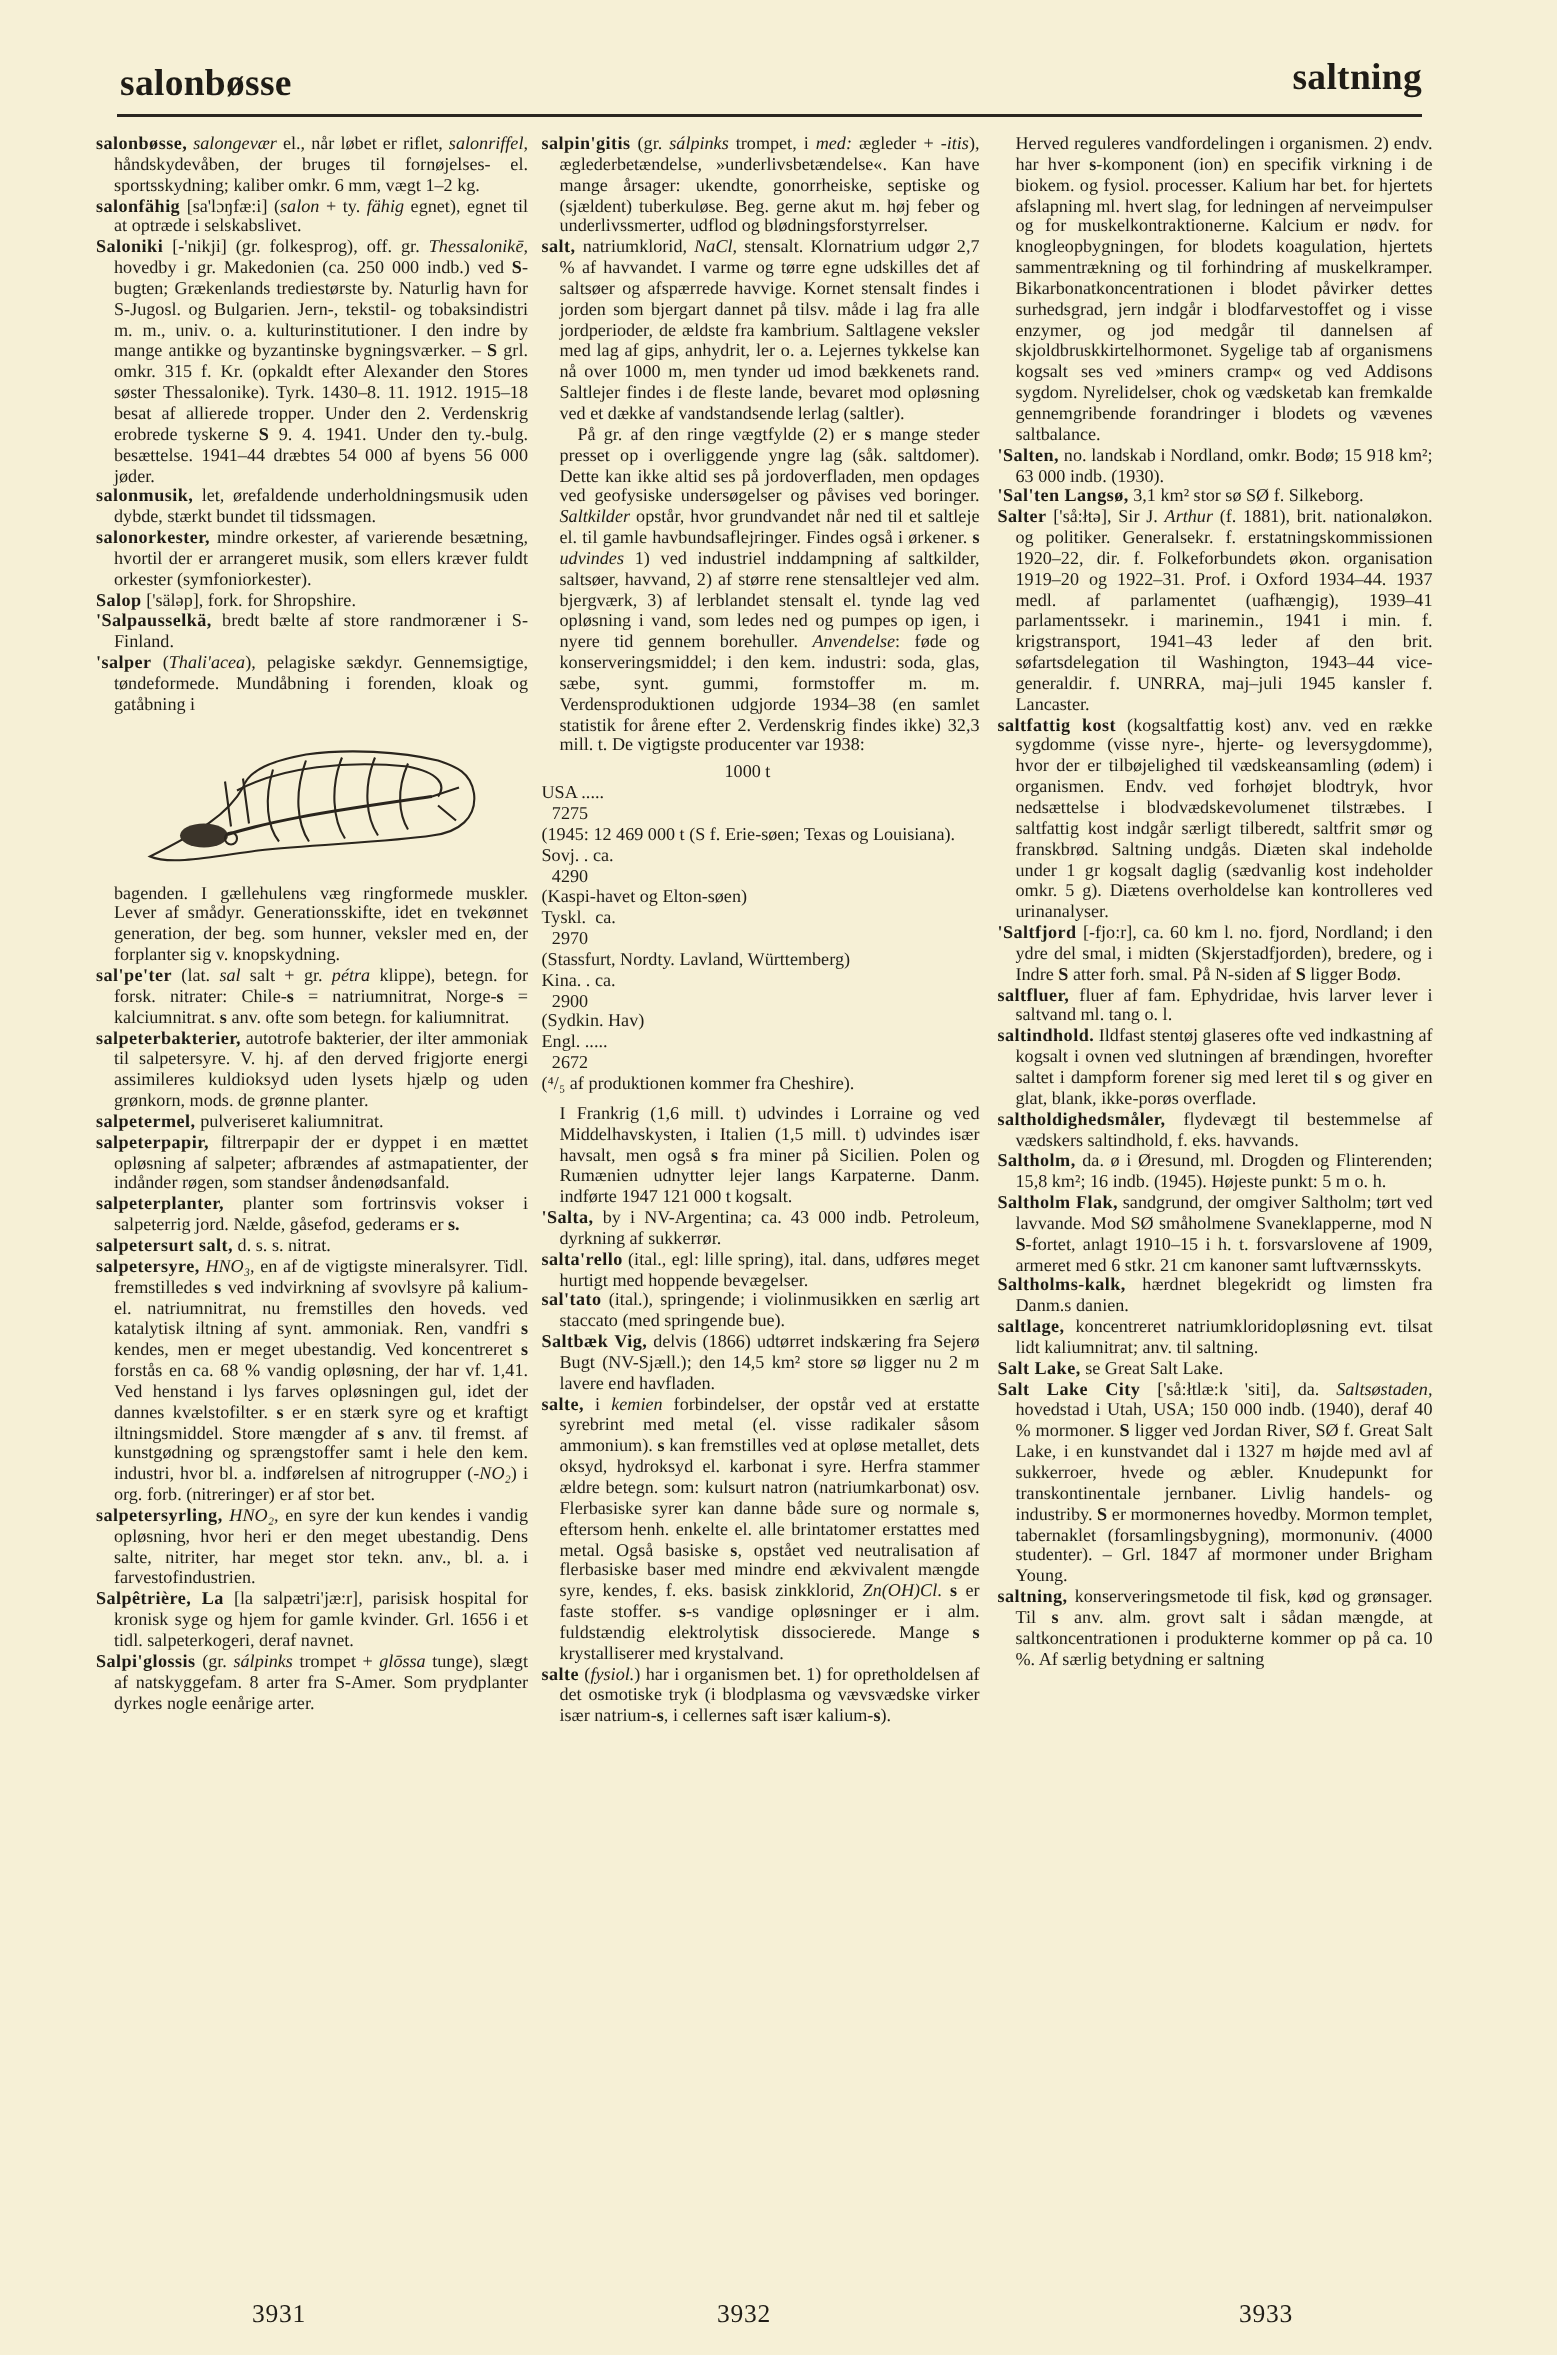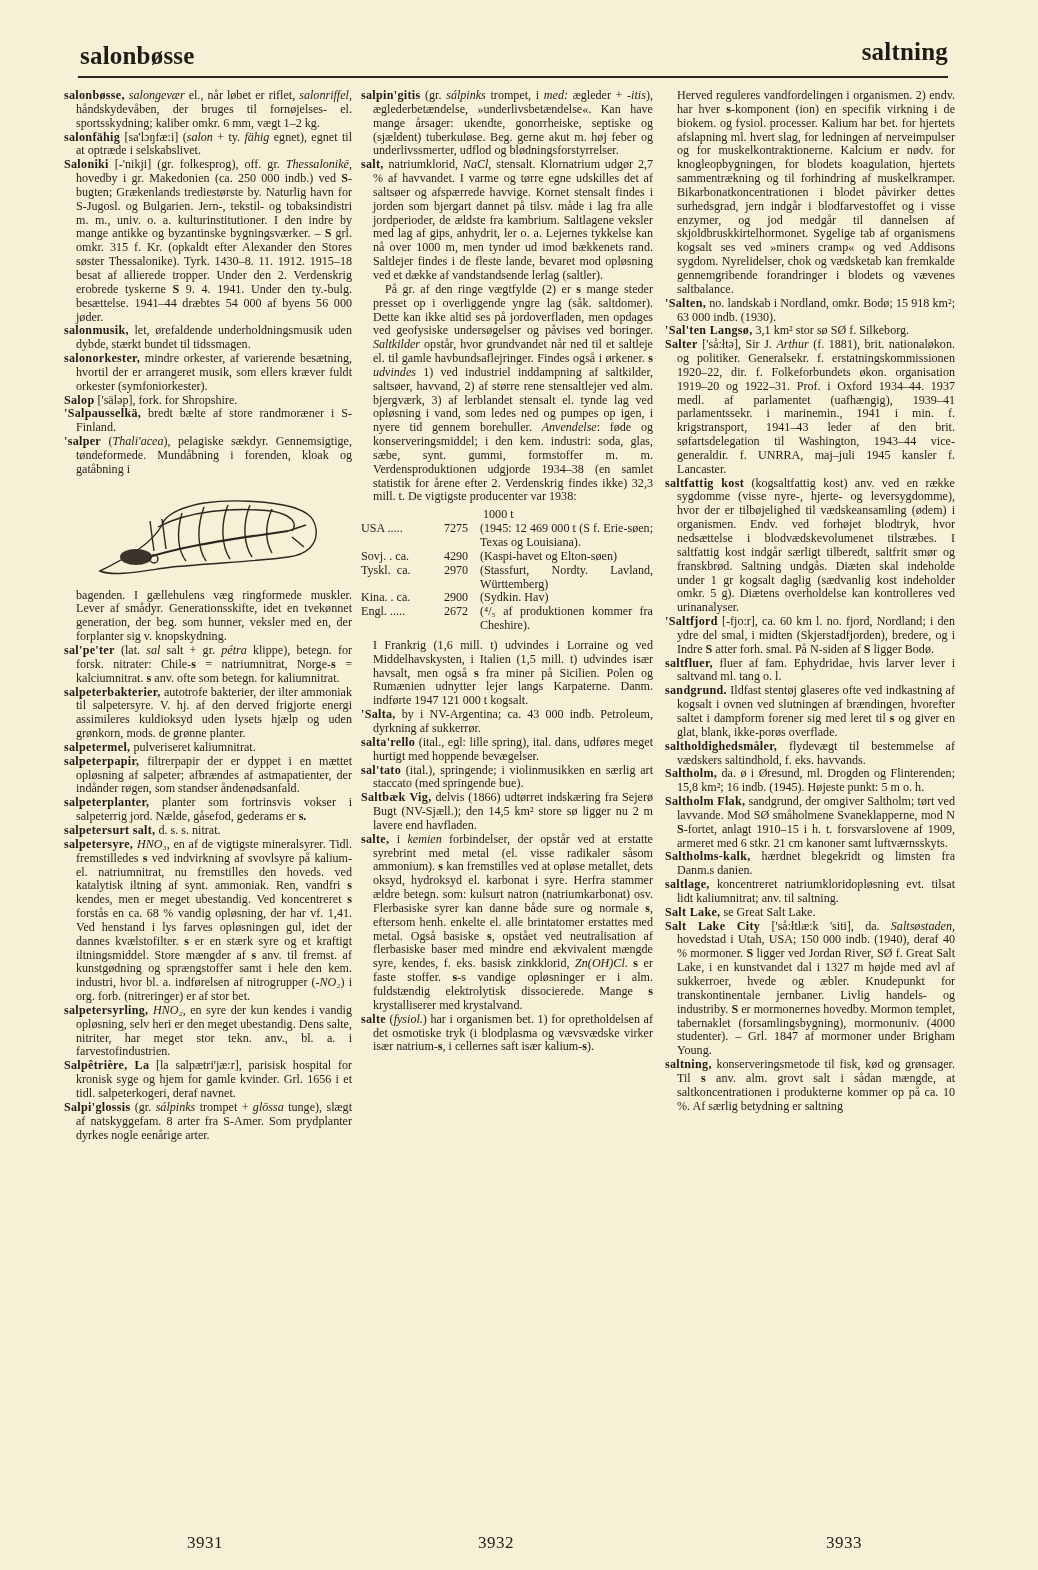--- a/index.html
+++ b/index.html
@@ -37,28 +37,28 @@
   .entry.para { padding-left: 12px; text-indent: 12px; }
   .hw { font-weight: bold; letter-spacing: 0.3px; }
   .it { font-style: italic; }
   .b { font-weight: bold; }
   .figure {
     margin: 8px 0 4px 28px; width: 230px; height: 100px;
   }
   .figure svg { display: block; }
   .table { margin: 4px 0 6px 0; font-size: 12.1px; }
   .table .thead { padding-left: 122px; }
-  .trow { display: flex; }
+  .trow { display: flex; flex-direction: column; }
   .trow .c1 { width: 76px; white-space: pre; }
   .trow .c2 { width: 38px; text-align: center; padding-right: 5px; }
   .trow .c3 { flex: 1; text-align: justify; }
   .pagenum {
     position: absolute; top: 1533px; font-size: 17px; letter-spacing: 0.5px;
   }
-  .pn1 { left: 187px; text-align: right; }
+  .pn1 { left: 168px; text-align: right; }
   .pn2 { left: 478px; }
   .pn3 { left: 826px; }
 </style>
 </head>
 <body>
 
 <div class="header">
   <div class="hdr-left">salonbøsse</div>
   <div class="hdr-right">saltning</div>
   <div class="hdr-rule"></div>
@@ -90,21 +90,21 @@
       </svg>
     </div>
     <p class="entry cont"><span>bagenden. I gællehulens væg ringformede muskler. Lever af smådyr. Generationsskifte, idet en tvekønnet generation, der beg. som hunner, veksler med en, der forplanter sig v. knopskydning.</span></p>
     <p class="entry"><span class="hw">sal'pe'ter</span><span> (lat. </span><span class="it">sal</span><span> salt + gr. </span><span class="it">pétra</span><span> klippe), betegn. for forsk. nitrater: Chile-</span><span class="b">s</span><span> = natriumnitrat, Norge-</span><span class="b">s</span><span> = kalciumnitrat. </span><span class="b">s</span><span> anv. ofte som betegn. for kaliumnitrat.</span></p>
     <p class="entry"><span class="hw">salpeterbakterier,</span><span> autotrofe bakterier, der ilter ammoniak til salpetersyre. V. hj. af den derved frigjorte energi assimileres kuldioksyd uden lysets hjælp og uden grønkorn, mods. de grønne planter.</span></p>
     <p class="entry"><span class="hw">salpetermel,</span><span> pulveriseret kaliumnitrat.</span></p>
     <p class="entry"><span class="hw">salpeterpapir,</span><span> filtrerpapir der er dyppet i en mættet opløsning af salpeter; afbrændes af astmapatienter, der indånder røgen, som standser åndenødsanfald.</span></p>
     <p class="entry"><span class="hw">salpeterplanter,</span><span> planter som fortrinsvis vokser i salpeterrig jord. Nælde, gåsefod, gederams er </span><span class="b">s.</span></p>
     <p class="entry"><span class="hw">salpetersurt salt,</span><span> d. s. s. nitrat.</span></p>
     <p class="entry"><span class="hw">salpetersyre,</span><span> </span><span class="it">HNO₃</span><span>, en af de vigtigste mineralsyrer. Tidl. fremstilledes </span><span class="b">s</span><span> ved indvirkning af svovlsyre på kalium- el. natriumnitrat, nu fremstilles den hoveds. ved katalytisk iltning af synt. ammoniak. Ren, vandfri </span><span class="b">s</span><span> kendes, men er meget ubestandig. Ved koncentreret </span><span class="b">s</span><span> forstås en ca. 68 % vandig opløsning, der har vf. 1,41. Ved henstand i lys farves opløsningen gul, idet der dannes kvælstofilter. </span><span class="b">s</span><span> er en stærk syre og et kraftigt iltningsmiddel. Store mængder af </span><span class="b">s</span><span> anv. til fremst. af kunstgødning og sprængstoffer samt i hele den kem. industri, hvor bl. a. indførelsen af nitrogrupper (-</span><span class="it">NO₂</span><span>) i org. forb. (nitreringer) er af stor bet.</span></p>
-    <p class="entry"><span class="hw">salpetersyrling,</span><span> </span><span class="it">HNO₂</span><span>, en syre der kun kendes i vandig opløsning, selv heri er den meget ubestandig. Dens salte, nitriter, har meget stor tekn. anv., bl. a. i farvestofindustrien.</span></p>
+    <p class="entry"><span class="hw">salpetersyrling,</span><span> </span><span class="it">HNO₂</span><span>, en syre der kun kendes i vandig opløsning, hvor heri er den meget ubestandig. Dens salte, nitriter, har meget stor tekn. anv., bl. a. i farvestofindustrien.</span></p>
     <p class="entry"><span class="hw">Salpêtrière, La</span><span> [la salpætri'jæ:r], parisisk hospital for kronisk syge og hjem for gamle kvinder. Grl. 1656 i et tidl. salpeterkogeri, deraf navnet.</span></p>
     <p class="entry"><span class="hw">Salpi'glossis</span><span> (gr. </span><span class="it">sálpinks</span><span> trompet + </span><span class="it">glōssa</span><span> tunge), slægt af natskyggefam. 8 arter fra S-Amer. Som prydplanter dyrkes nogle eenårige arter.</span></p>
   </div>
 <div class="col col2">
     <p class="entry"><span class="hw">salpin'gitis</span><span> (gr. </span><span class="it">sálpinks</span><span> trompet, i </span><span class="it">med:</span><span> ægleder + </span><span class="it">-itis</span><span>), æglederbetændelse, »underlivsbetændelse«. Kan have mange årsager: ukendte, gonorrheiske, septiske og (sjældent) tuberkuløse. Beg. gerne akut m. høj feber og underlivssmerter, udflod og blødningsforstyrrelser.</span></p>
     <p class="entry"><span class="hw">salt,</span><span> natriumklorid, </span><span class="it">NaCl</span><span>, stensalt. Klornatrium udgør 2,7 % af havvandet. I varme og tørre egne udskilles det af saltsøer og afspærrede havvige. Kornet stensalt findes i jorden som bjergart dannet på tilsv. måde i lag fra alle jordperioder, de ældste fra kambrium. Saltlagene veksler med lag af gips, anhydrit, ler o. a. Lejernes tykkelse kan nå over 1000 m, men tynder ud imod bækkenets rand. Saltlejer findes i de fleste lande, bevaret mod opløsning ved et dække af vandstandsende lerlag (saltler).</span></p>
     <p class="entry para"><span>På gr. af den ringe vægtfylde (2) er </span><span class="b">s</span><span> mange steder presset op i overliggende yngre lag (såk. saltdomer). Dette kan ikke altid ses på jordoverfladen, men opdages ved geofysiske undersøgelser og påvises ved boringer. </span><span class="it">Saltkilder</span><span> opstår, hvor grundvandet når ned til et saltleje el. til gamle havbundsaflejringer. Findes også i ørkener. </span><span class="b">s</span><span> </span><span class="it">udvindes</span><span> 1) ved industriel inddampning af saltkilder, saltsøer, havvand, 2) af større rene stensaltlejer ved alm. bjergværk, 3) af lerblandet stensalt el. tynde lag ved opløsning i vand, som ledes ned og pumpes op igen, i nyere tid gennem borehuller. </span><span class="it">Anvendelse</span><span>: føde og konserveringsmiddel; i den kem. industri: soda, glas, sæbe, synt. gummi, formstoffer m. m. Verdensproduktionen udgjorde 1934–38 (en samlet statistik for årene efter 2. Verdenskrig findes ikke) 32,3 mill. t. De vigtigste producenter var 1938:</span></p>
     <div class="table">
       <div class="thead">1000 t</div>
       <div class="trow">
@@ -142,21 +142,21 @@
     <p class="entry"><span class="hw">salte</span><span> (</span><span class="it">fysiol.</span><span>) har i organismen bet. 1) for opretholdelsen af det osmotiske tryk (i blodplasma og vævsvædske virker især natrium-</span><span class="b">s</span><span>, i cellernes saft især kalium-</span><span class="b">s</span><span>).</span></p>
   </div>
 <div class="col col3">
     <p class="entry cont"><span>Herved reguleres vandfordelingen i organismen. 2) endv. har hver </span><span class="b">s</span><span>-komponent (ion) en specifik virkning i de biokem. og fysiol. processer. Kalium har bet. for hjertets afslapning ml. hvert slag, for ledningen af nerveimpulser og for muskelkontraktionerne. Kalcium er nødv. for knogleopbygningen, for blodets koagulation, hjertets sammentrækning og til forhindring af muskelkramper. Bikarbonatkoncentrationen i blodet påvirker dettes surhedsgrad, jern indgår i blodfarvestoffet og i visse enzymer, og jod medgår til dannelsen af skjoldbruskkirtelhormonet. Sygelige tab af organismens kogsalt ses ved »miners cramp« og ved Addisons sygdom. Nyrelidelser, chok og vædsketab kan fremkalde gennemgribende forandringer i blodets og vævenes saltbalance.</span></p>
     <p class="entry"><span class="hw">'Salten,</span><span> no. landskab i Nordland, omkr. Bodø; 15 918 km²; 63 000 indb. (1930).</span></p>
     <p class="entry"><span class="hw">'Sal'ten Langsø,</span><span> 3,1 km² stor sø SØ f. Silkeborg.</span></p>
     <p class="entry"><span class="hw">Salter</span><span> ['så:łtә], Sir J. </span><span class="it">Arthur</span><span> (f. 1881), brit. nationaløkon. og politiker. Generalsekr. f. erstatningskommissionen 1920–22, dir. f. Folkeforbundets økon. organisation 1919–20 og 1922–31. Prof. i Oxford 1934–44. 1937 medl. af parlamentet (uafhængig), 1939–41 parlamentssekr. i marinemin., 1941 i min. f. krigstransport, 1941–43 leder af den brit. søfartsdelegation til Washington, 1943–44 vice-generaldir. f. UNRRA, maj–juli 1945 kansler f. Lancaster.</span></p>
     <p class="entry"><span class="hw">saltfattig kost</span><span> (kogsaltfattig kost) anv. ved en række sygdomme (visse nyre-, hjerte- og leversygdomme), hvor der er tilbøjelighed til vædskeansamling (ødem) i organismen. Endv. ved forhøjet blodtryk, hvor nedsættelse i blodvædskevolumenet tilstræbes. I saltfattig kost indgår særligt tilberedt, saltfrit smør og franskbrød. Saltning undgås. Diæten skal indeholde under 1 gr kogsalt daglig (sædvanlig kost indeholder omkr. 5 g). Diætens overholdelse kan kontrolleres ved urinanalyser.</span></p>
     <p class="entry"><span class="hw">'Saltfjord</span><span> [-fjo:r], ca. 60 km l. no. fjord, Nordland; i den ydre del smal, i midten (Skjerstadfjorden), bredere, og i Indre </span><span class="b">S</span><span> atter forh. smal. På N-siden af </span><span class="b">S</span><span> ligger Bodø.</span></p>
     <p class="entry"><span class="hw">saltfluer,</span><span> fluer af fam. Ephydridae, hvis larver lever i saltvand ml. tang o. l.</span></p>
-    <p class="entry"><span class="hw">sandgrund.</span><span> Ildfast stentøj glaseres ofte ved indkastning af kogsalt i ovnen ved slutningen af brændingen, hvorefter saltet i dampform forener sig med leret til </span><span class="b">s</span><span> og giver en glat, blank, ikke-porøs overflade.</span></p>
+    <p class="entry"><span class="hw">saltindhold.</span><span> Ildfast stentøj glaseres ofte ved indkastning af kogsalt i ovnen ved slutningen af brændingen, hvorefter saltet i dampform forener sig med leret til </span><span class="b">s</span><span> og giver en glat, blank, ikke-porøs overflade.</span></p>
     <p class="entry"><span class="hw">saltholdighedsmåler,</span><span> flydevægt til bestemmelse af vædskers saltindhold, f. eks. havvands.</span></p>
     <p class="entry"><span class="hw">Saltholm,</span><span> da. ø i Øresund, ml. Drogden og Flinterenden; 15,8 km²; 16 indb. (1945). Højeste punkt: 5 m o. h.</span></p>
     <p class="entry"><span class="hw">Saltholm Flak,</span><span> sandgrund, der omgiver Saltholm; tørt ved lavvande. Mod SØ småholmene Svaneklapperne, mod N </span><span class="b">S</span><span>-fortet, anlagt 1910–15 i h. t. forsvarslovene af 1909, armeret med 6 stkr. 21 cm kanoner samt luftværnsskyts.</span></p>
     <p class="entry"><span class="hw">Saltholms-kalk,</span><span> hærdnet blegekridt og limsten fra Danm.s danien.</span></p>
     <p class="entry"><span class="hw">saltlage,</span><span> koncentreret natriumkloridopløsning evt. tilsat lidt kaliumnitrat; anv. til saltning.</span></p>
     <p class="entry"><span class="hw">Salt Lake,</span><span> se Great Salt Lake.</span></p>
     <p class="entry"><span class="hw">Salt Lake City</span><span> ['så:łtlæ:k 'siti], da. </span><span class="it">Saltsøstaden</span><span>, hovedstad i Utah, USA; 150 000 indb. (1940), deraf 40 % mormoner. </span><span class="b">S</span><span> ligger ved Jordan River, SØ f. Great Salt Lake, i en kunstvandet dal i 1327 m højde med avl af sukkerroer, hvede og æbler. Knudepunkt for transkontinentale jernbaner. Livlig handels- og industriby. </span><span class="b">S</span><span> er mormonernes hovedby. Mormon templet, tabernaklet (forsamlingsbygning), mormonuniv. (4000 studenter). – Grl. 1847 af mormoner under Brigham Young.</span></p>
     <p class="entry"><span class="hw">saltning,</span><span> konserveringsmetode til fisk, kød og grønsager. Til </span><span class="b">s</span><span> anv. alm. grovt salt i sådan mængde, at saltkoncentrationen i produkterne kommer op på ca. 10 %. Af særlig betydning er saltning</span></p>
   </div>
 

